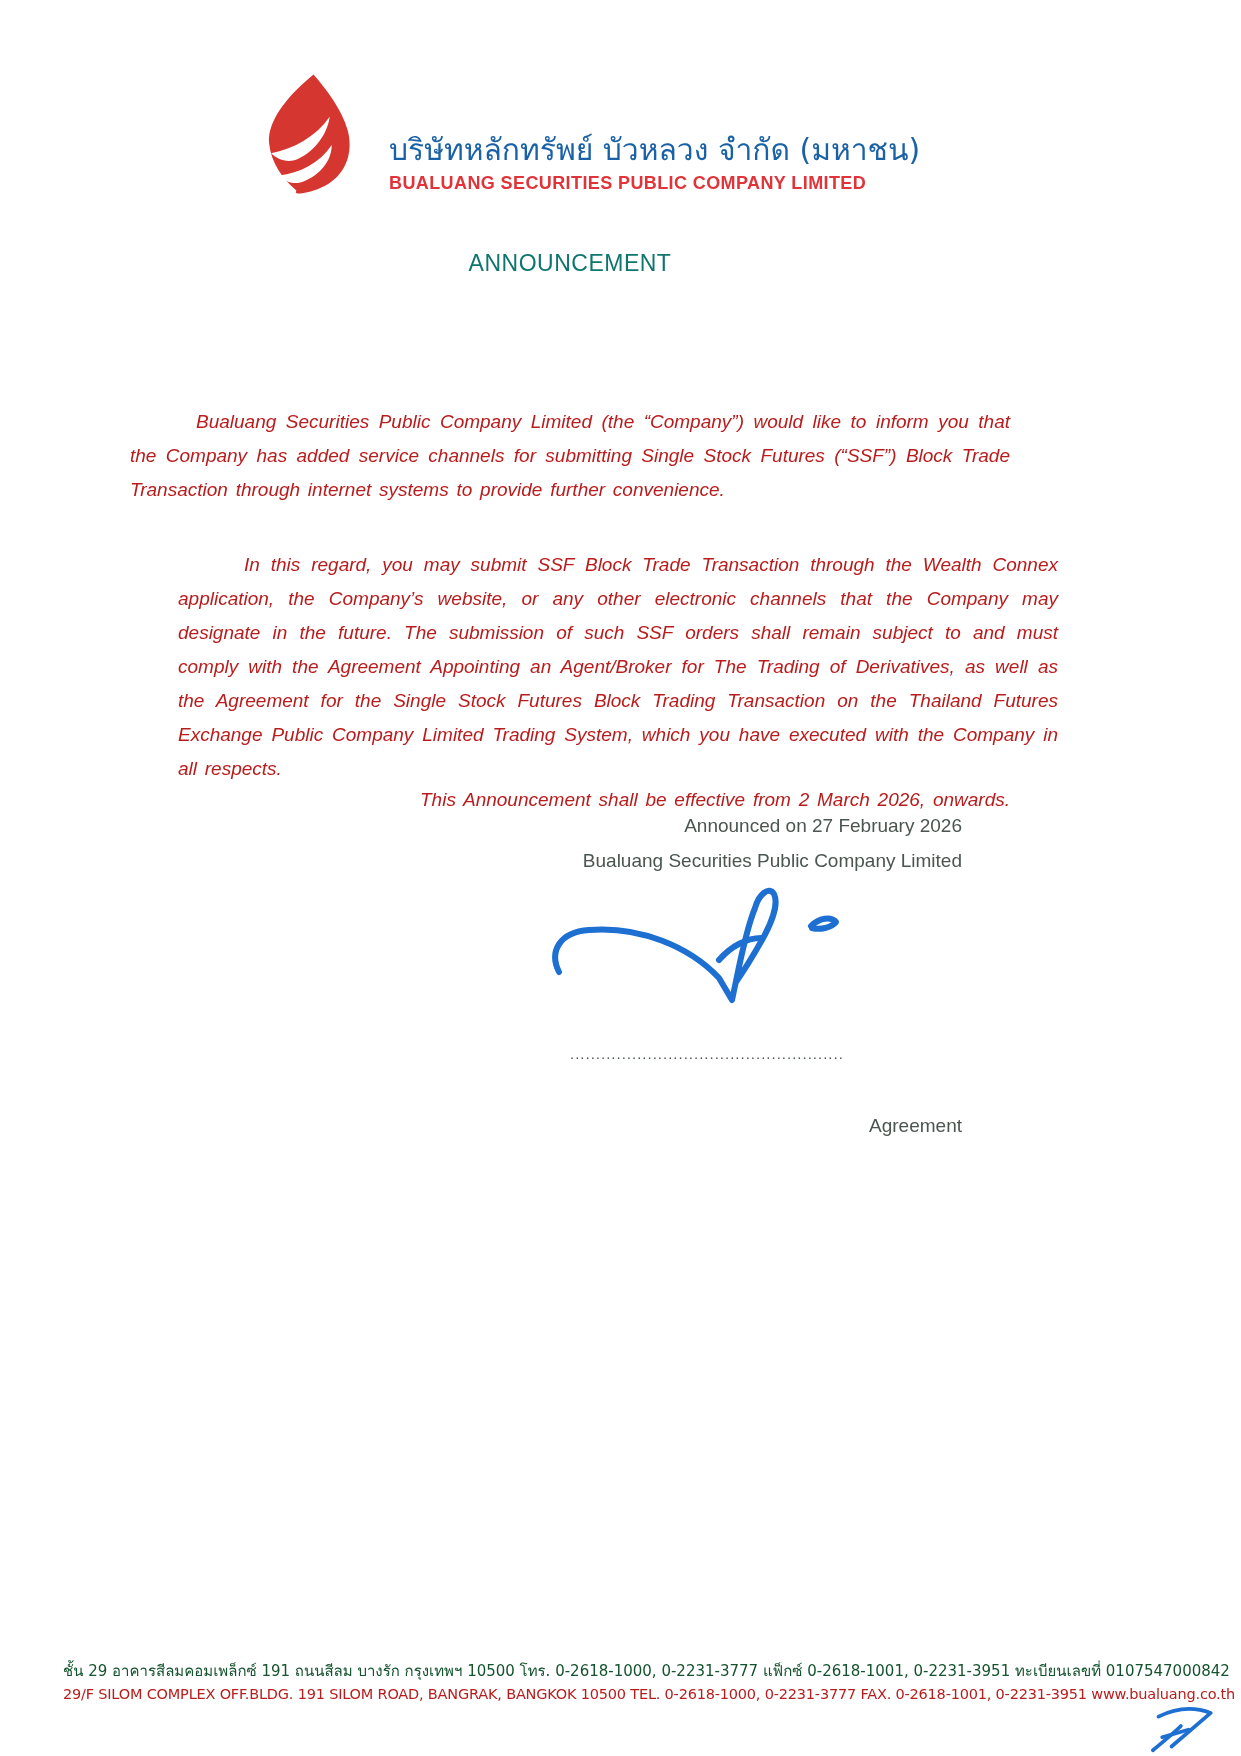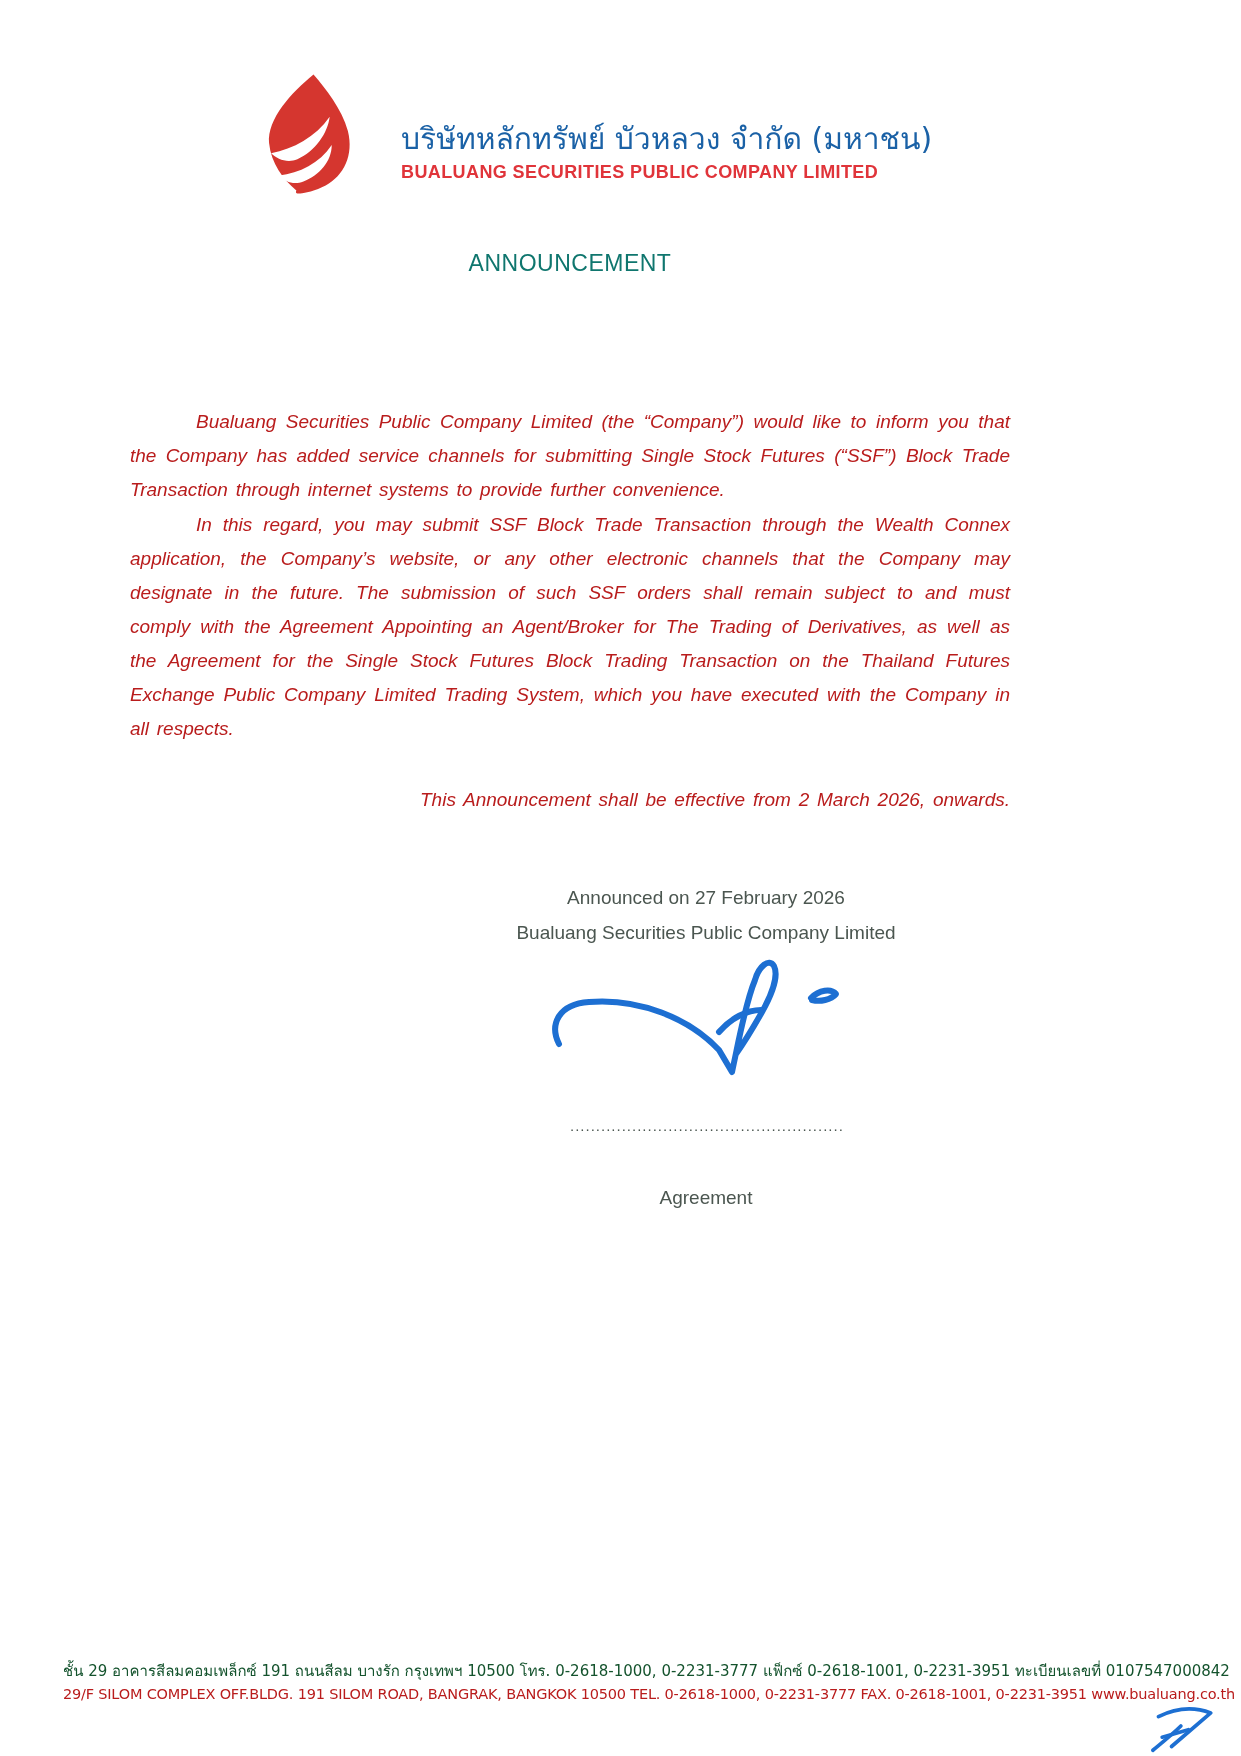--- a/index.html
+++ b/index.html
@@ -6,21 +6,21 @@
   .page{
     position:relative;
     width:1241px;height:1756px;
     background:#ffffff;
     font-family:"Liberation Sans", sans-serif;
     color:#4b5650;
     overflow:hidden;
   }
 
   
-  .letterhead{position:absolute;top:74px;left:263px;display:flex;align-items:center;gap:12px;}
+  .letterhead{position:absolute;top:74px;left:263px;display:flex;align-items:flex-end;}
   .logo{display:block;width:96px;height:120px;flex:0 0 auto;}
   .lh-names{margin-left:30px;margin-top:36px;}
   .lh-thai{
     font-family:"DejaVu Sans", sans-serif;
     font-size:30px;color:#1a61a6;line-height:34px;white-space:nowrap;
   }
   .lh-eng{
     font-family:"Liberation Sans", sans-serif;
     font-size:18px;font-weight:bold;color:#e0343a;
     letter-spacing:0.4px;margin-top:6px;white-space:nowrap;
@@ -34,27 +34,27 @@
   }
   .doc-title{
     top:312px;text-align:center;font-size:19px;color:#414e49;
     white-space:nowrap;
   }
   .body-p{
     margin:0;font-size:19px;line-height:34px;text-align:justify;
     text-indent:66px;word-spacing:2.5px;color:#b91c1c;font-style:italic;
   }
   .p1{top:405px;}
-  .p2{top:508px;}
+  .p2{top:548px;margin-left:48px;}
   .p3{top:783px;text-align:right;}
 
   
   .signblock{
-    position:absolute;top:880px;left:450px;width:512px;
-    text-align:center;font-size:19px;color:#4b5650;line-height:35px;
+    position:absolute;top:808px;left:450px;width:512px;
+    text-align:right;font-size:19px;color:#4b5650;line-height:35px;
   }
   .sig-wrap{position:relative;height:225px;}
   .sig-ink{position:absolute;left:88px;top:2px;width:330px;height:150px;}
   .sig-dots{
     position:absolute;left:50%;transform:translateX(-50%);bottom:42px;
     width:272px;overflow:hidden;white-space:nowrap;
     font-size:15px;letter-spacing:1px;color:#4b5650;line-height:15px;
   }
   .signatory-name{margin-top:-38px;}
   .signatory-title{margin-top:5px;}

